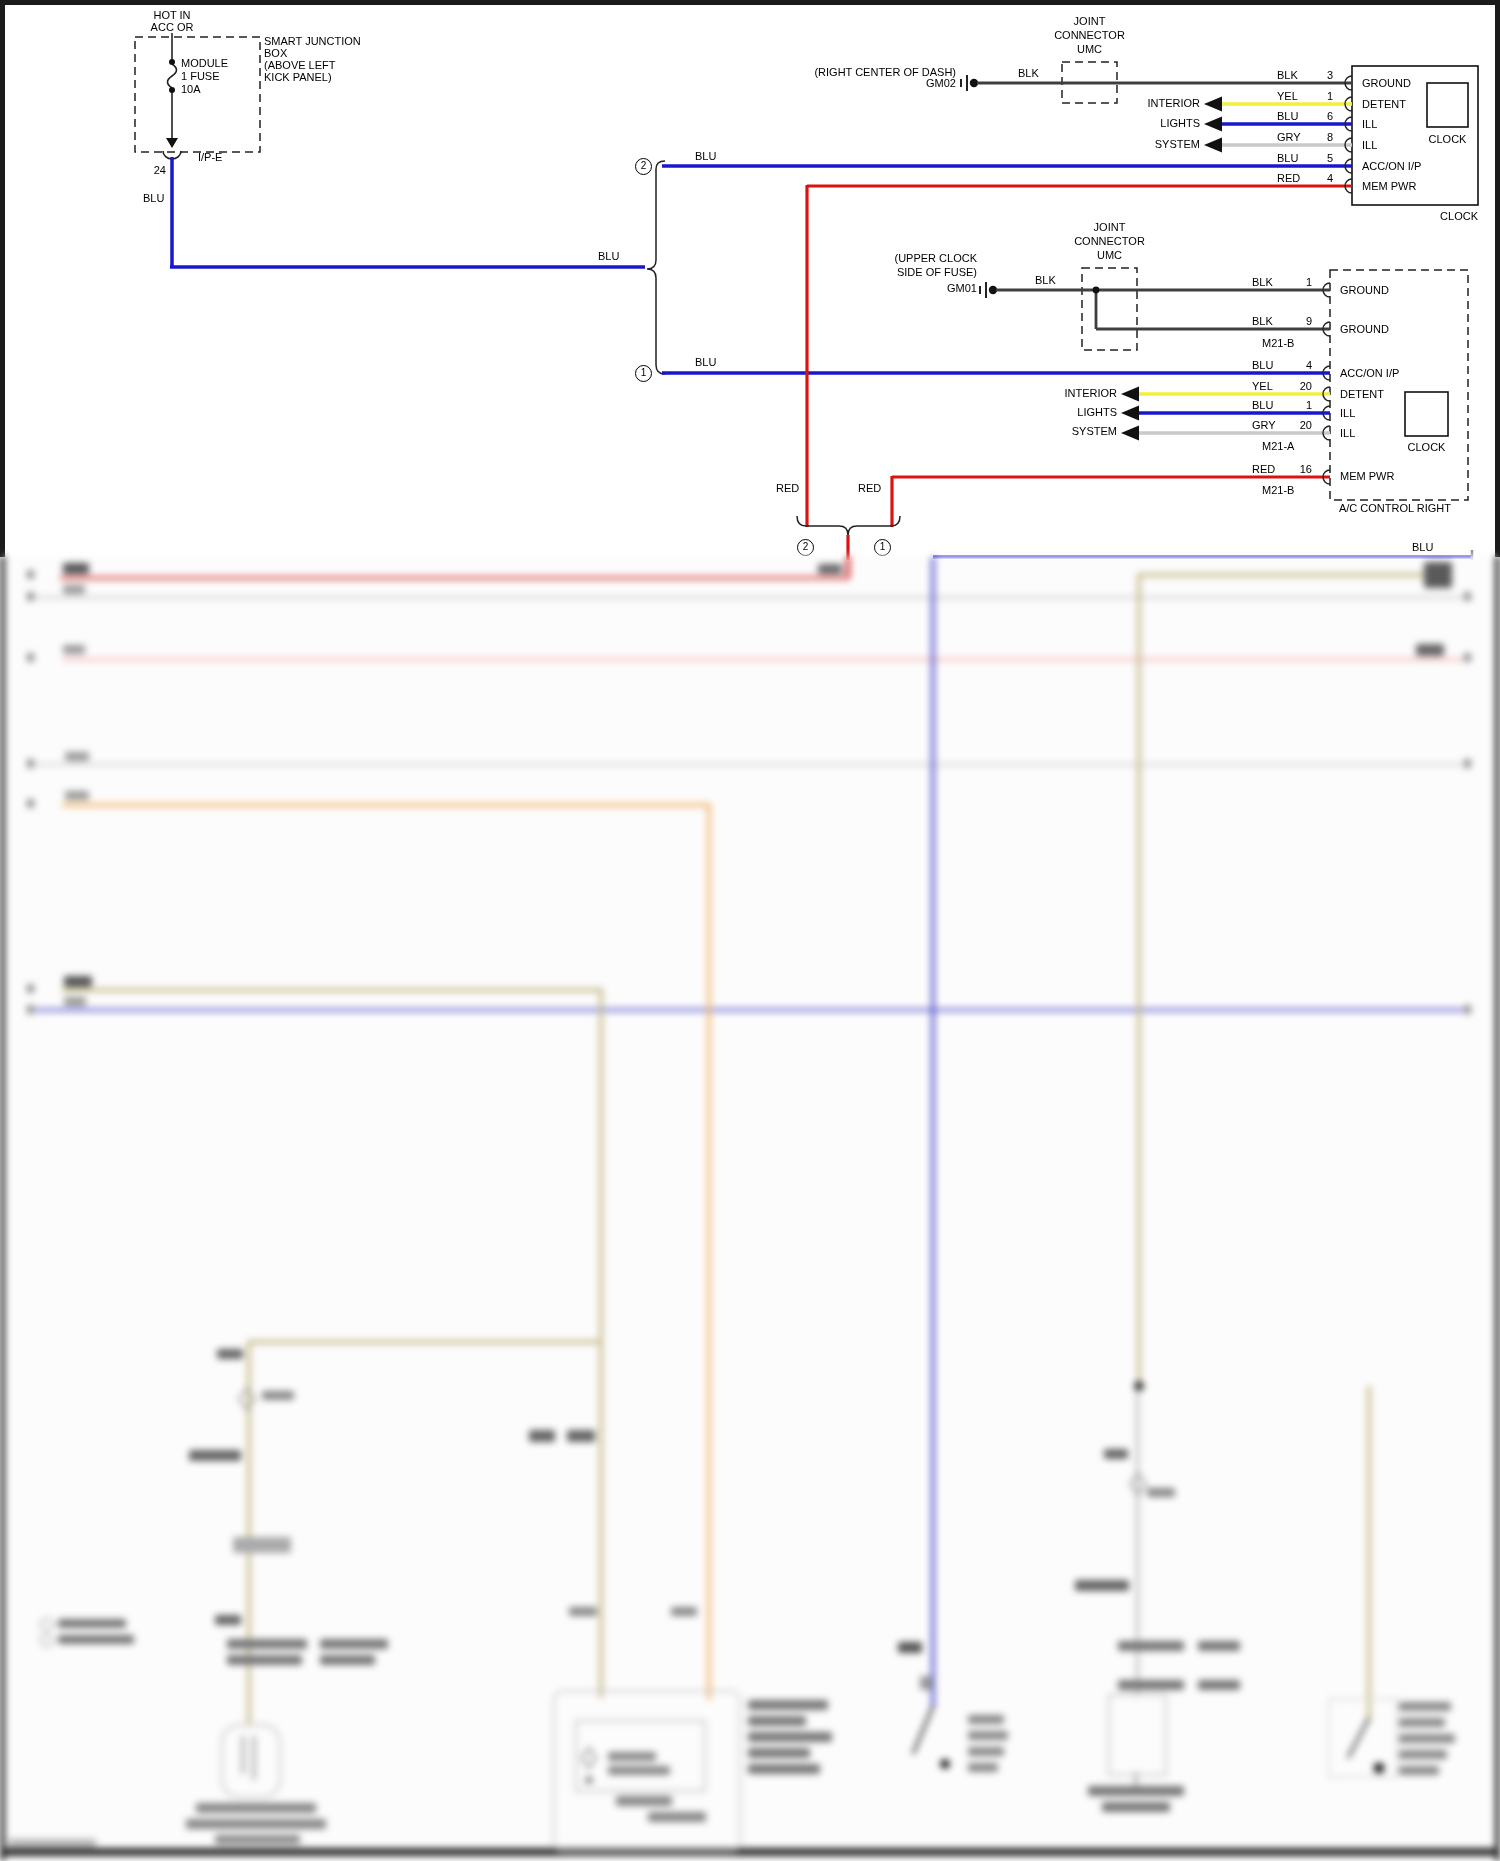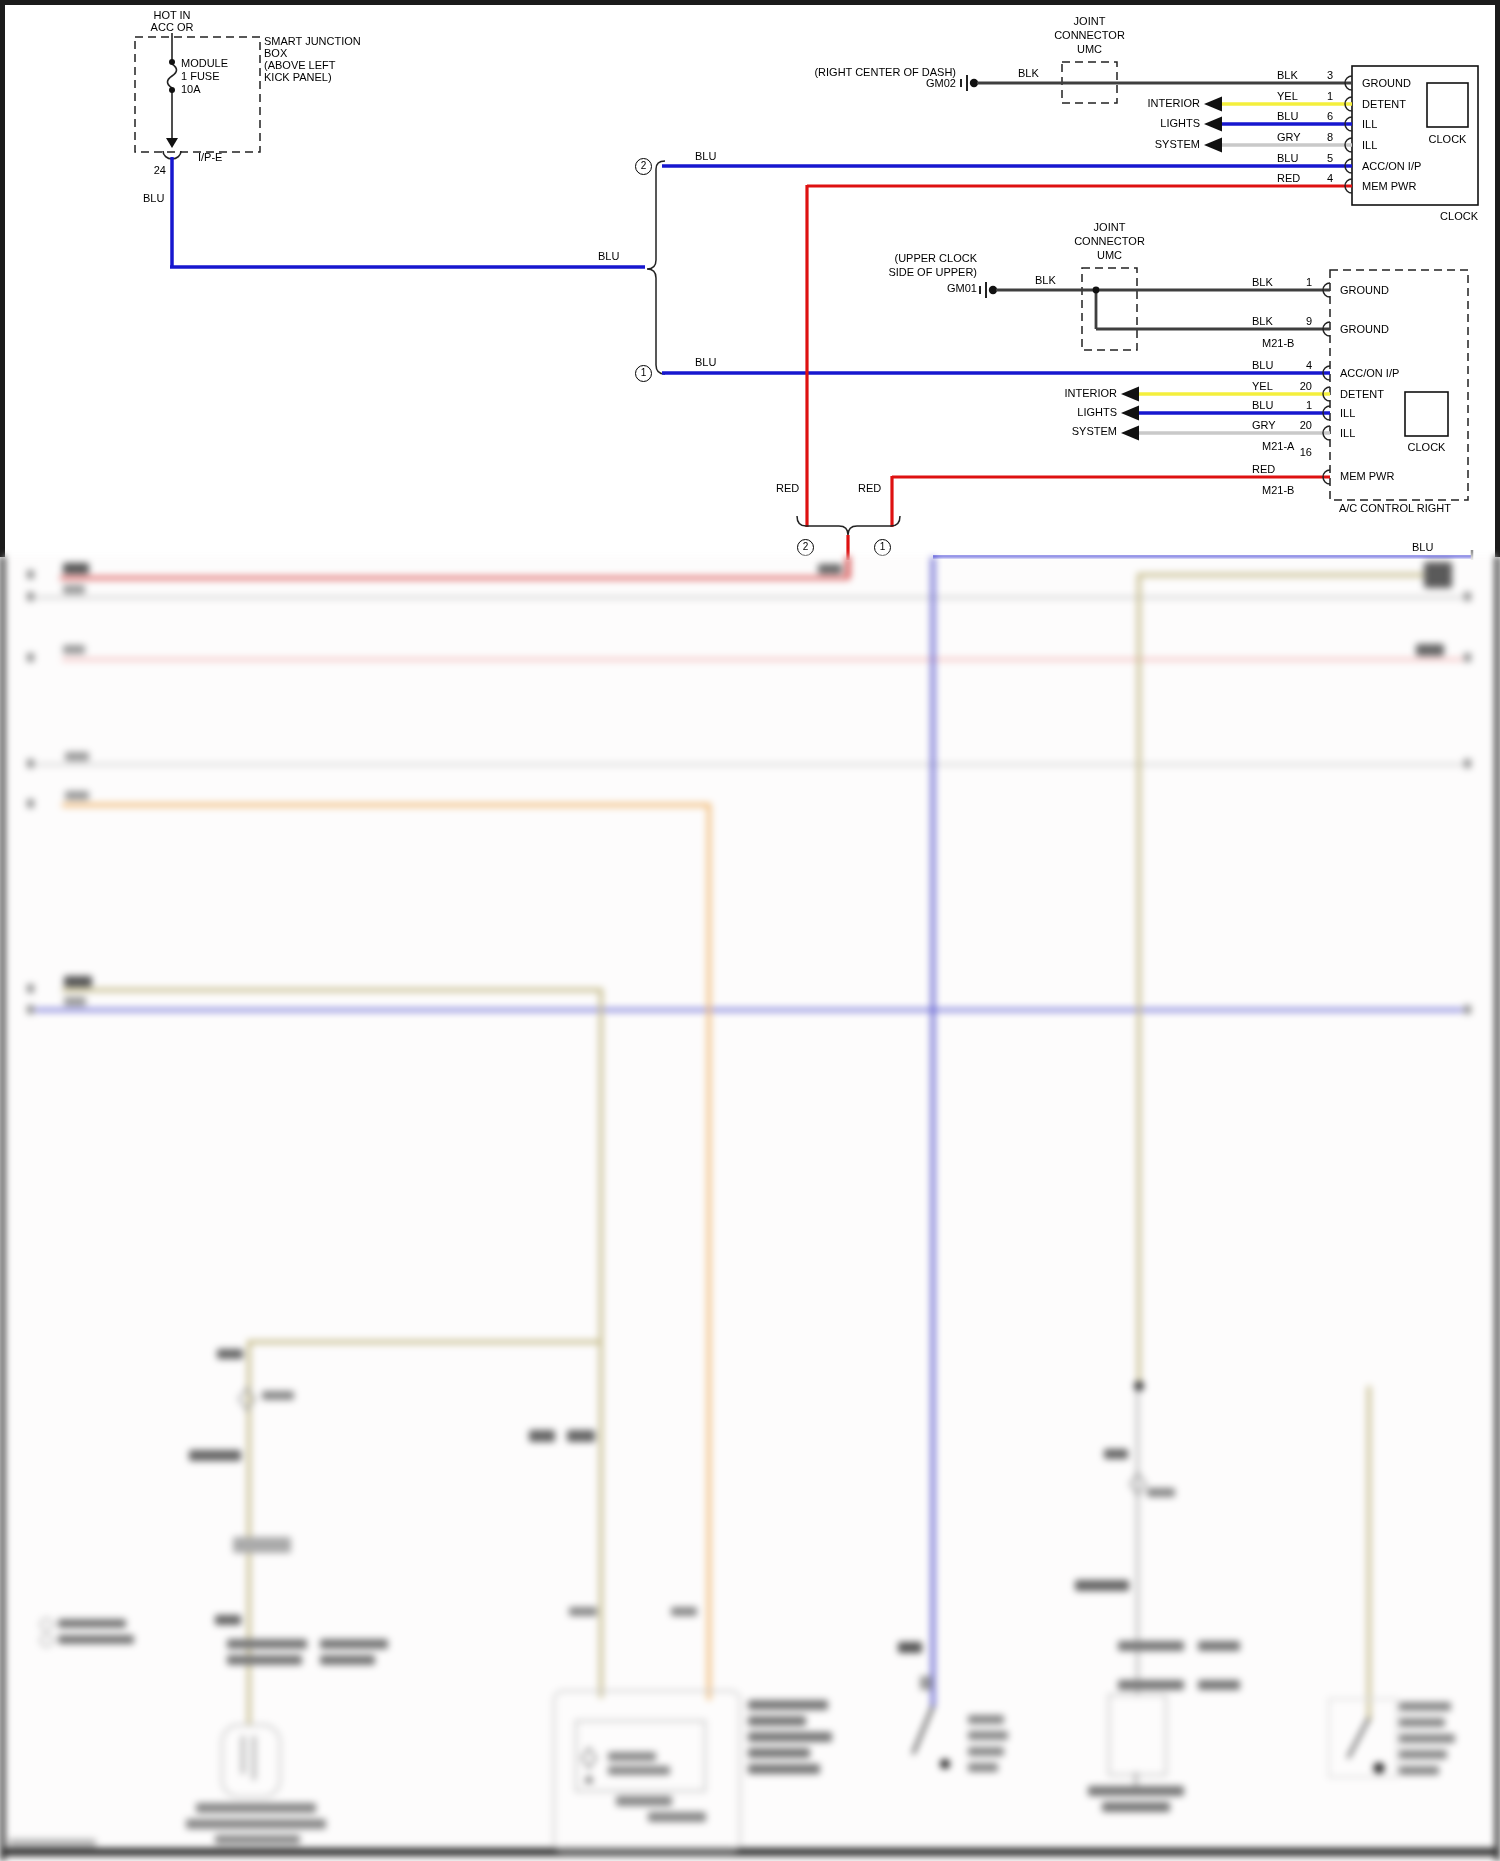--- a/index.html
+++ b/index.html
@@ -181,21 +181,21 @@
   <div class="lbl" style="left:1362px;top:139px;">ILL</div>
   <div class="lbl" style="left:1362px;top:160px;">ACC/ON I/P</div>
   <div class="lbl" style="left:1362px;top:180px;">MEM PWR</div>
   <div class="lbl ctr" style="left:1417px;top:133px;width:61px;">CLOCK</div>
   <div class="lbl rgt" style="left:1352px;top:210px;width:126px;">CLOCK</div>
 
   <div class="lbl ctr" style="left:1082px;top:221px;width:55px;">JOINT</div>
   <div class="lbl ctr" style="left:1067px;top:235px;width:85px;">CONNECTOR</div>
   <div class="lbl ctr" style="left:1082px;top:249px;width:55px;">UMC</div>
   <div class="lbl rgt" style="left:850px;top:252px;width:127px;">(UPPER CLOCK</div>
-  <div class="lbl rgt" style="left:850px;top:266px;width:127px;">SIDE OF UPPER)</div>
+  <div class="lbl rgt" style="left:850px;top:266px;width:127px;">SIDE OF FUSE)</div>
   <div class="lbl rgt" style="left:890px;top:282px;width:87px;">GM01</div>
   <div class="lbl" style="left:1035px;top:274px;">BLK</div>
   <div class="lbl" style="left:1252px;top:276px;">BLK</div>
   <div class="lbl rgt" style="left:1290px;top:276px;width:22px;">1</div>
   <div class="lbl" style="left:1252px;top:315px;">BLK</div>
   <div class="lbl rgt" style="left:1290px;top:315px;width:22px;">9</div>
   <div class="lbl" style="left:1262px;top:337px;">M21-B</div>
 
   <div class="lbl rgt" style="left:1040px;top:387px;width:77px;">INTERIOR</div>
   <div class="lbl rgt" style="left:1040px;top:406px;width:77px;">LIGHTS</div>
@@ -204,21 +204,21 @@
   <div class="lbl" style="left:1252px;top:359px;">BLU</div>
   <div class="lbl rgt" style="left:1290px;top:359px;width:22px;">4</div>
   <div class="lbl" style="left:1252px;top:380px;">YEL</div>
   <div class="lbl rgt" style="left:1290px;top:380px;width:22px;">20</div>
   <div class="lbl" style="left:1252px;top:399px;">BLU</div>
   <div class="lbl rgt" style="left:1290px;top:399px;width:22px;">1</div>
   <div class="lbl" style="left:1252px;top:419px;">GRY</div>
   <div class="lbl rgt" style="left:1290px;top:419px;width:22px;">20</div>
   <div class="lbl" style="left:1262px;top:440px;">M21-A</div>
   <div class="lbl" style="left:1252px;top:463px;">RED</div>
-  <div class="lbl rgt" style="left:1290px;top:446px;width:22px;">16</div>
+  <div class="lbl rgt" style="left:1290px;top:463px;width:22px;">16</div>
   <div class="lbl" style="left:1262px;top:484px;">M21-B</div>
 
   <div class="lbl" style="left:1340px;top:284px;">GROUND</div>
   <div class="lbl" style="left:1340px;top:323px;">GROUND</div>
   <div class="lbl" style="left:1340px;top:367px;">ACC/ON I/P</div>
   <div class="lbl" style="left:1340px;top:388px;">DETENT</div>
   <div class="lbl" style="left:1340px;top:407px;">ILL</div>
   <div class="lbl" style="left:1340px;top:427px;">ILL</div>
   <div class="lbl" style="left:1340px;top:470px;">MEM PWR</div>
   <div class="lbl ctr" style="left:1395px;top:441px;width:63px;">CLOCK</div>

